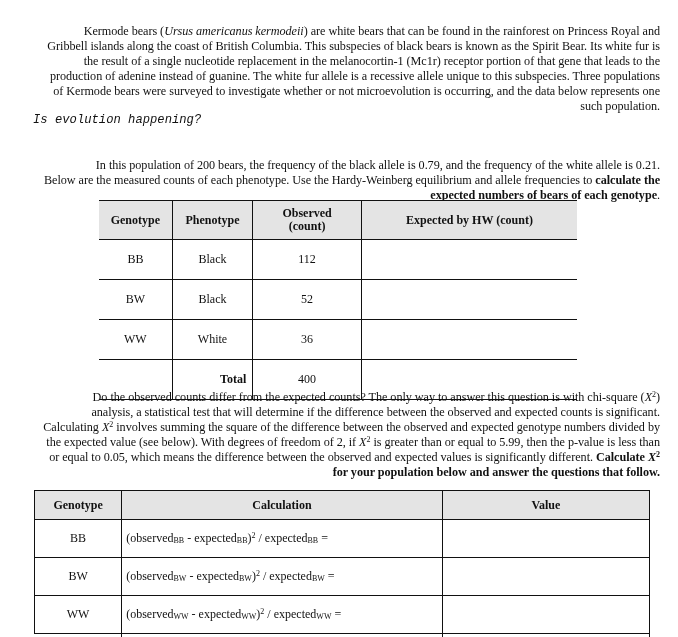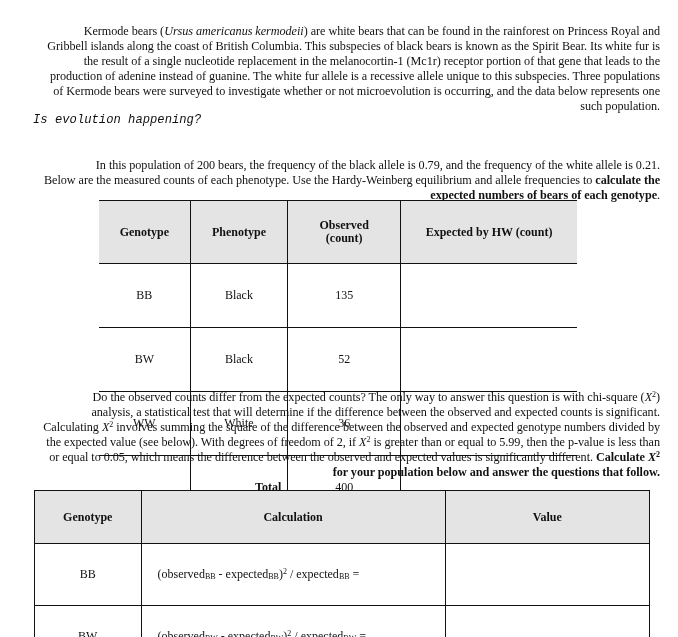--- a/index.html
+++ b/index.html
@@ -12,21 +12,21 @@
       position: absolute; left: 24px; width: 620px; margin: 16px;
       text-align: right; letter-spacing: -0.05px;
     }
     .indent { text-indent: 42px; }
     .heading-q { position: absolute; left: 33px; top: 113px; font-style: italic; margin: 0; font-family: Liberation Mono, monospace; }
     b { font-weight: bold; }
     sub { font-size: 8px; vertical-align: -1px; line-height: 0; }
     sup { font-size: 8px; vertical-align: 4px; line-height: 0; }
 
     table { border-collapse: collapse; position: absolute; font-size: 12px; }
-    td, th { border: 1px solid #111; padding: 16px; text-align: center; vertical-align: middle; }
+    td, th { border: 1px solid #111; padding: 4px; text-align: center; vertical-align: middle; }
     th { background: #e4e4e4; font-weight: bold; }
 
     #hw-table { left: 99px; top: 200px; width: 478px; }
     #hw-table th { height: 30px; line-height: 13px; }
     #hw-table td { height: 31px; }
     #hw-table .c1 { width: 67px; }
     #hw-table .c2 { width: 74px; }
     #hw-table .c3 { width: 107px; }
     #hw-table .c4 { width: 230px; }
     #hw-table tr > *:first-child { border-left: none; }
@@ -58,21 +58,21 @@
   <tbody>
       <tr>
     <th class="c1">Genotype</th>
     <th class="c2">Phenotype</th>
     <th class="c3"><span>Observed</span><br><span>(count)</span></th>
     <th class="c4">Expected by HW (count)</th>
   </tr>
   <tr>
     <td>BB</td>
     <td>Black</td>
-    <td>135</td>
+    <td>112</td>
     <td></td>
   </tr>
   <tr>
     <td>BW</td>
     <td>Black</td>
     <td>52</td>
     <td></td>
   </tr>
   <tr>
     <td>WW</td>

